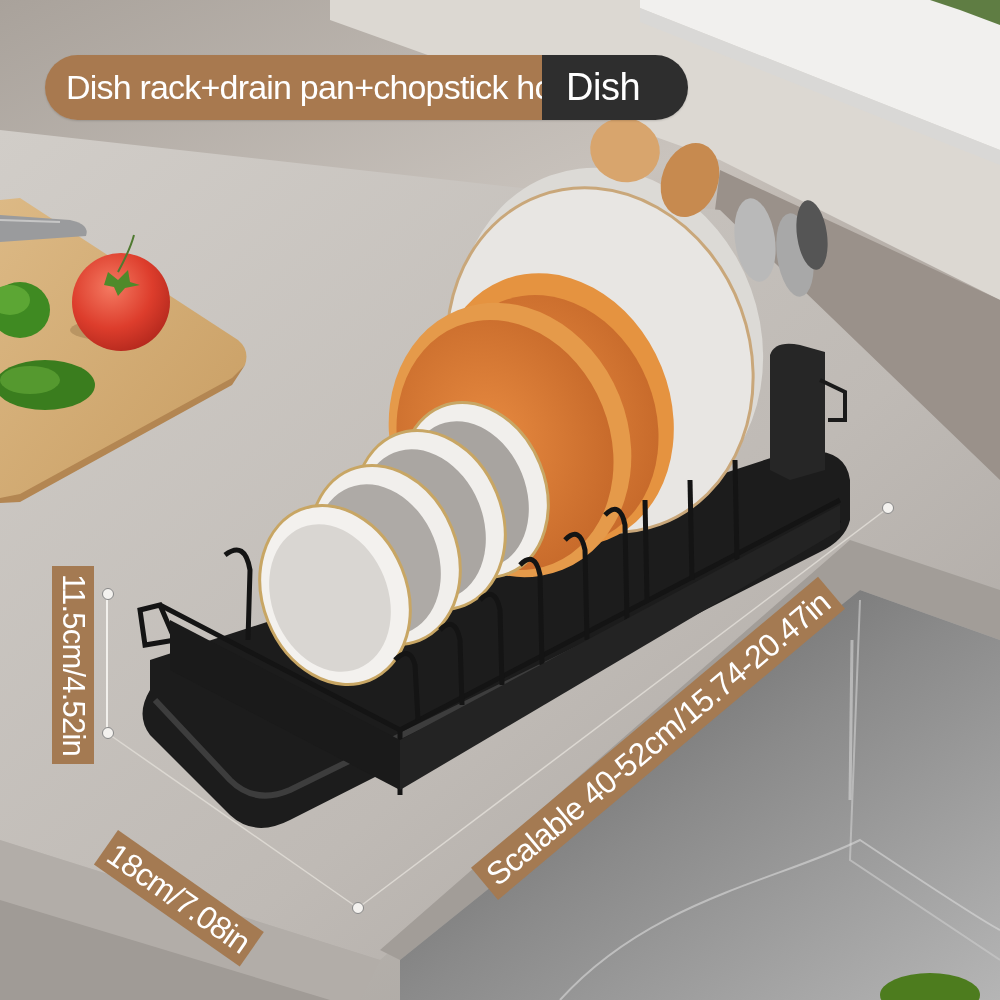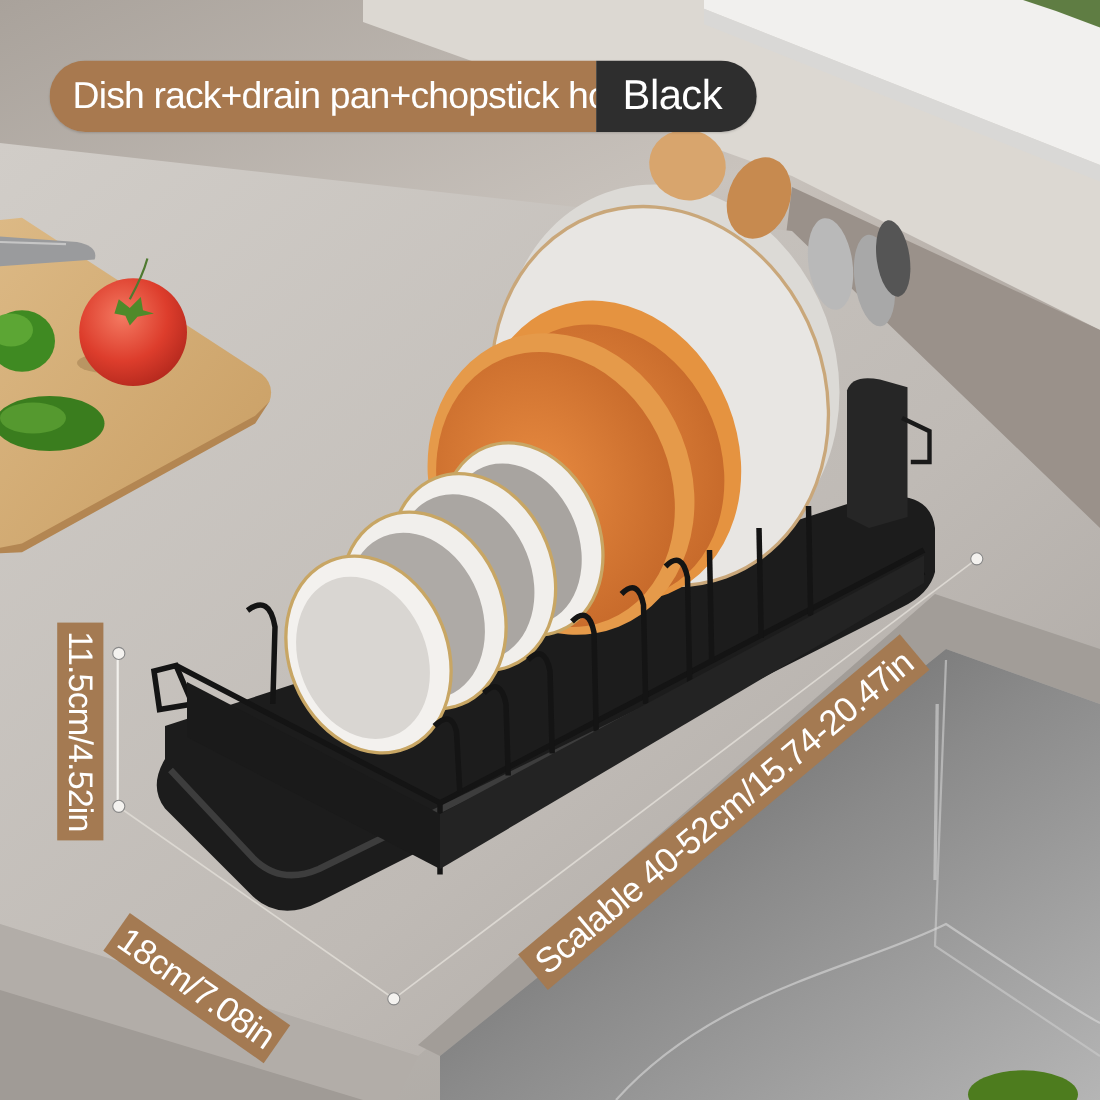--- a/index.html
+++ b/index.html
@@ -157,21 +157,21 @@
     <line x1="358" y1="908" x2="888" y2="508" stroke="#dcd8d2" stroke-width="1.5"></line>
   </svg>
 
   <div class="dot" style="left:102px; top:588px;"></div>
   <div class="dot" style="left:102px; top:727px;"></div>
   <div class="dot" style="left:352px; top:902px;"></div>
   <div class="dot" style="left:882px; top:502px;"></div>
 
   <div class="title-pill">
     <div class="title-main">Dish rack+drain pan+chopstick holder</div>
-    <div class="title-color">Black</div>
+    <div class="title-color">Dish</div>
   </div>
 
   <div class="dim-label dim-h">
     <span>11.5cm/4.52in</span>
   </div>
   <div class="dim-label dim-w">18cm/7.08in</div>
   <div class="dim-label dim-s">Scalable 40-52cm/15.74-20.47in</div>
 </div>
 
 </body></html>

